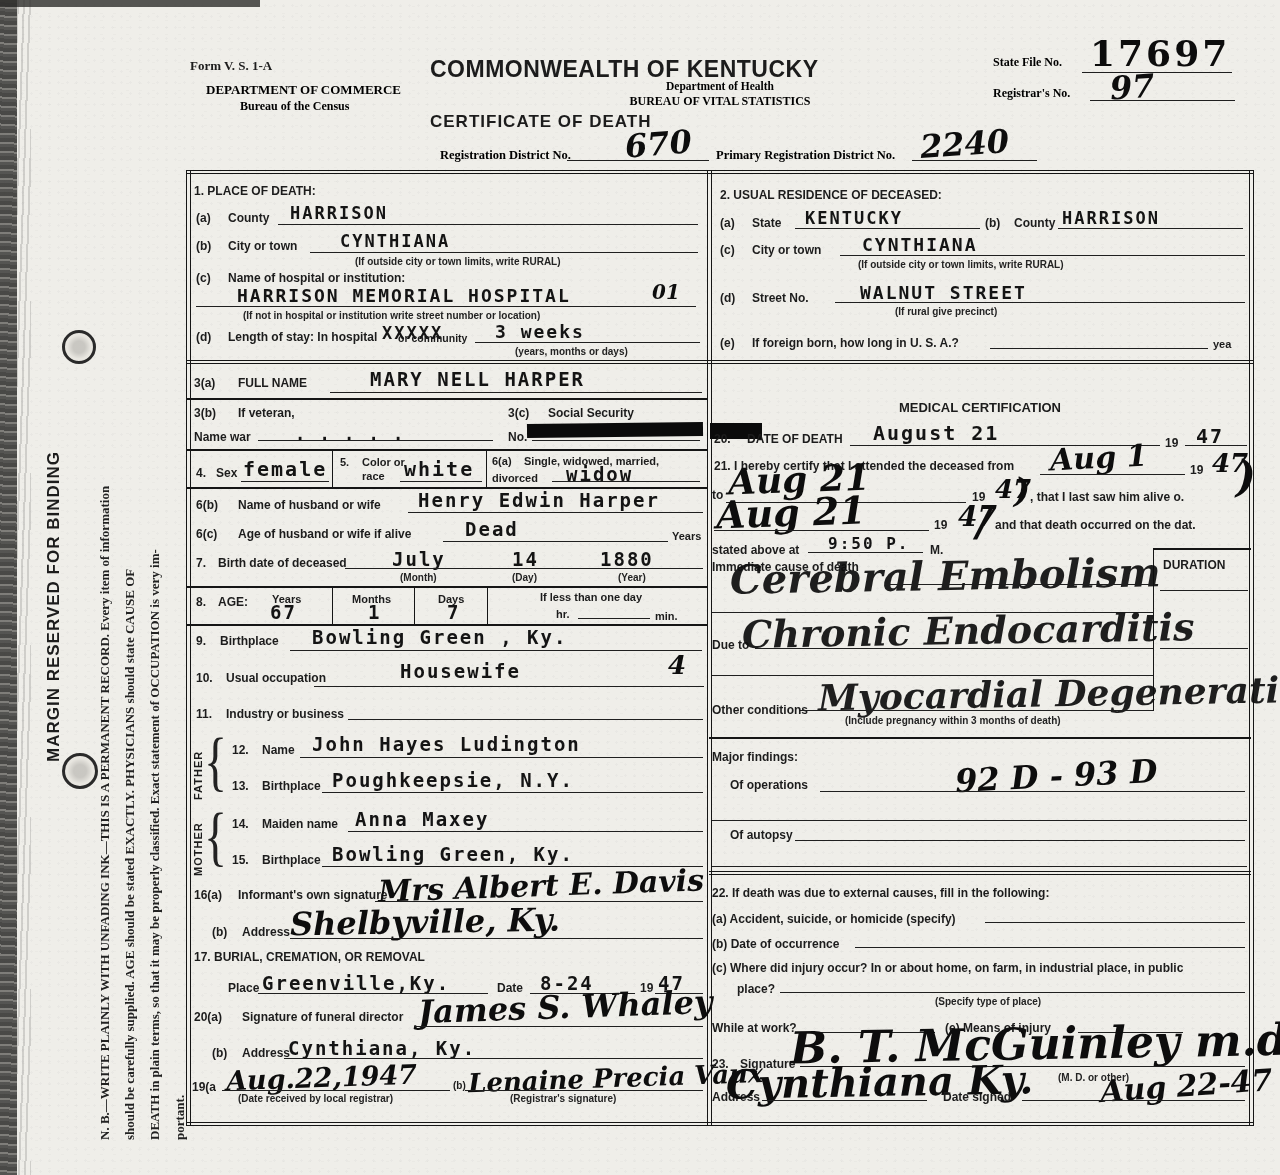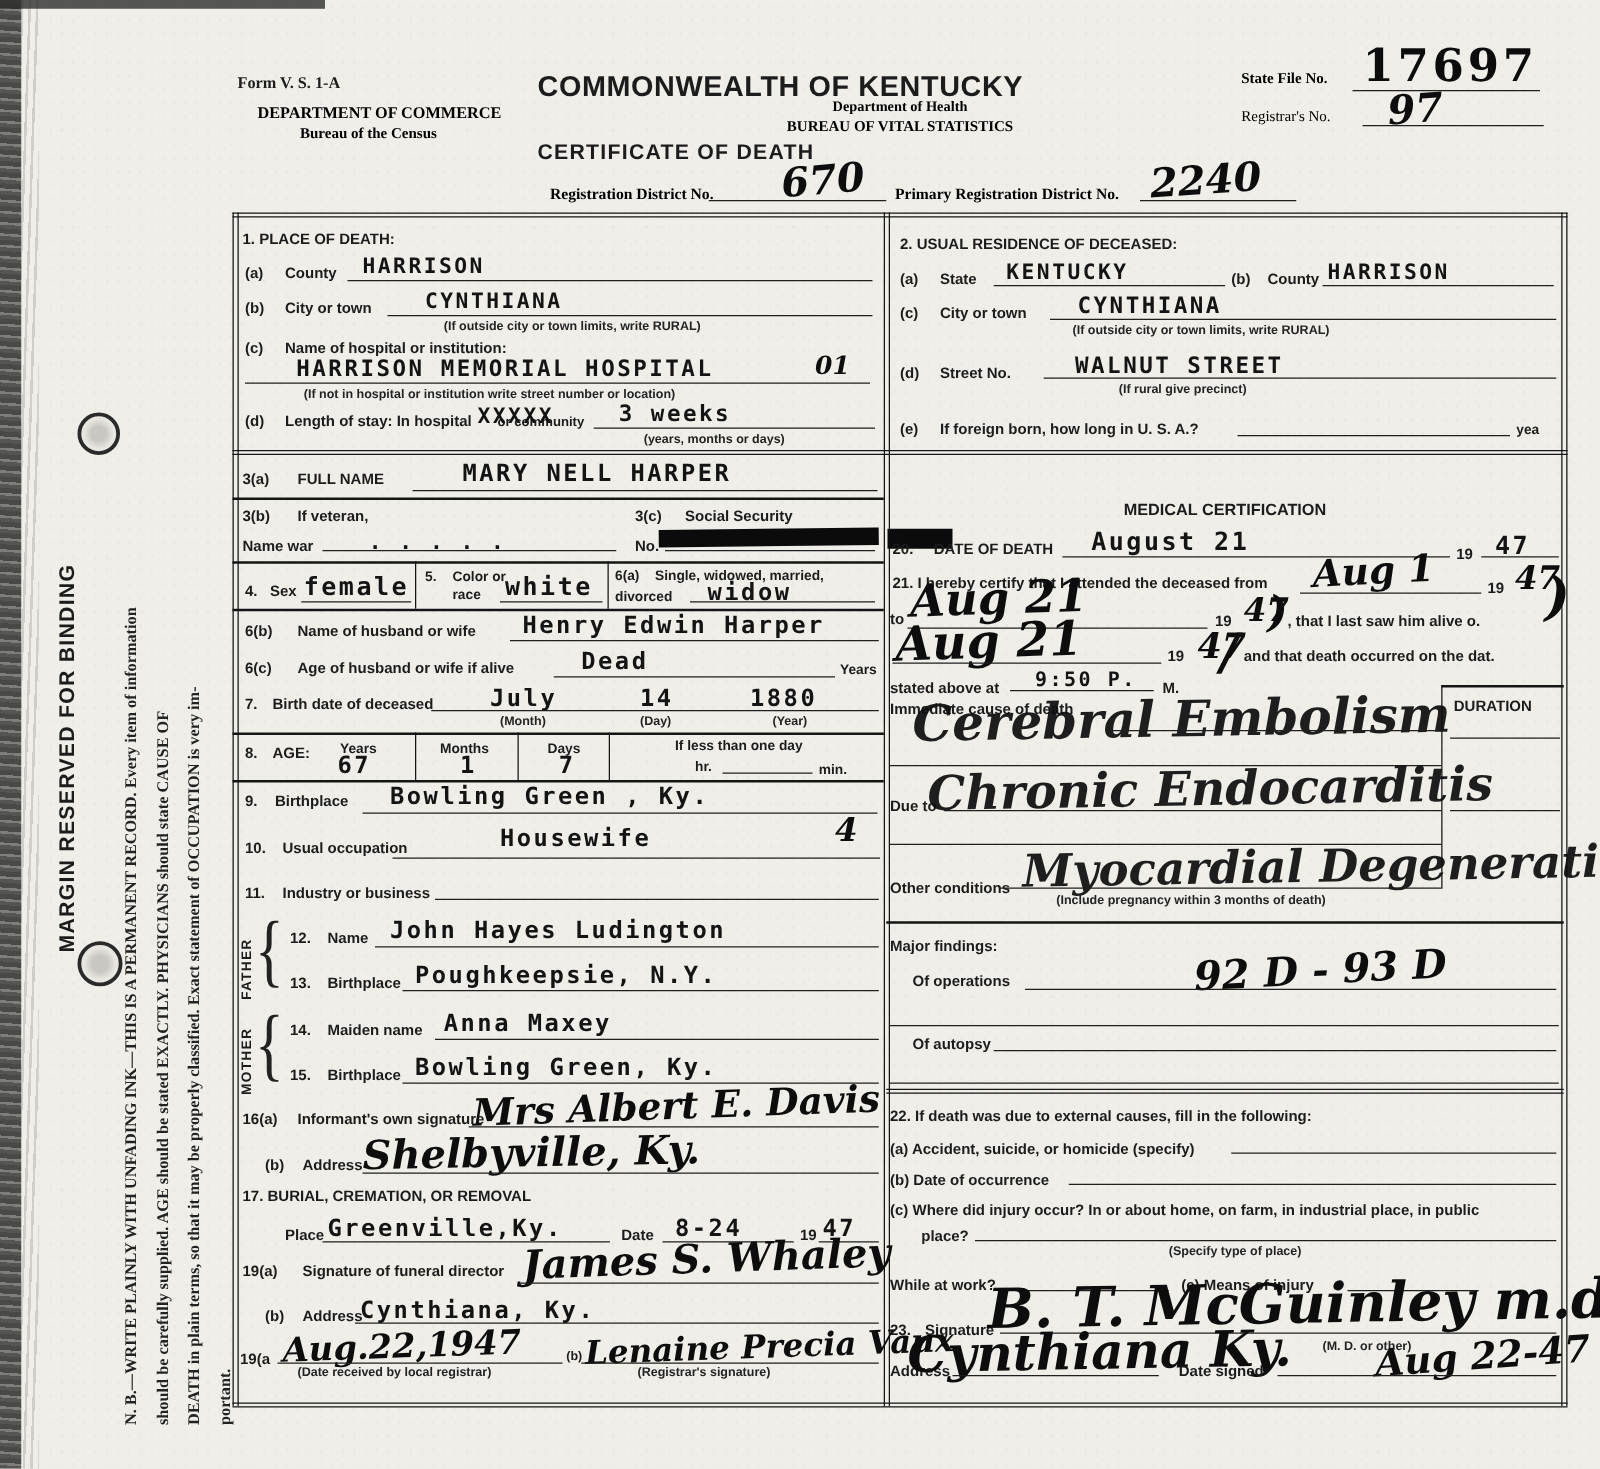--- a/index.html
+++ b/index.html
@@ -65,21 +65,21 @@
   <div class="abs serif" style="left:240px;top:99px;font-weight:700;font-size:12px">Bureau of the Census</div>
 
   <div class="abs lbl" style="left:430px;top:56px;width:580px;text-align:left;font-size:23px;letter-spacing:.5px">COMMONWEALTH OF KENTUCKY</div>
   <div class="abs serif" style="left:430px;top:80px;width:580px;text-align:center;font-weight:700;font-size:11.5px">Department of Health</div>
   <div class="abs serif" style="left:430px;top:94px;width:580px;text-align:center;font-weight:700;font-size:12px">BUREAU OF VITAL STATISTICS</div>
   <div class="abs lbl" style="left:430px;top:112px;width:580px;font-size:17px;letter-spacing:1px">CERTIFICATE OF DEATH</div>
 
   <div class="abs serif" style="left:993px;top:55px;font-weight:700;font-size:12px">State File No.</div>
   <div class="abs stamp" style="left:1090px;top:32px;font-size:36px;letter-spacing:3px">17697</div>
   <div class="abs ul" style="left:1082px;top:72px;width:150px"></div>
-  <div class="abs serif" style="left:993px;top:86px;font-weight:400;font-size:12px">Registrar's No.</div>
+  <div class="abs serif" style="left:993px;top:86px;font-weight:700;font-size:12px">Registrar's No.</div>
   <div class="abs hw" style="left:1110px;top:68px;font-size:32px;transform:rotate(-4deg)">97</div>
   <div class="abs ul" style="left:1090px;top:100px;width:145px"></div>
 
   <div class="abs serif" style="left:440px;top:148px;font-weight:700;font-size:12.5px">Registration District No.</div>
   <div class="abs hw" style="left:625px;top:125px;font-size:32px;transform:rotate(-5deg)">670</div>
   <div class="abs ul" style="left:567px;top:160px;width:142px"></div>
   <div class="abs serif" style="left:716px;top:148px;font-weight:700;font-size:12.5px">Primary Registration District No.</div>
   <div class="abs hw" style="left:920px;top:125px;font-size:32px;transform:rotate(-4deg)">2240</div>
   <div class="abs ul" style="left:912px;top:160px;width:125px"></div>
 
@@ -259,21 +259,21 @@
   <div class="abs lbl" style="left:228px;top:981px">Place</div>
   <div class="abs typed" style="left:262px;top:972px;font-size:19px">Greenville,Ky.</div>
   <div class="abs ul" style="left:258px;top:993px;width:230px"></div>
   <div class="abs lbl" style="left:497px;top:981px">Date</div>
   <div class="abs typed" style="left:540px;top:972px;font-size:19px">8-24</div>
   <div class="abs ul" style="left:530px;top:993px;width:105px"></div>
   <div class="abs lbl" style="left:640px;top:981px">19</div>
   <div class="abs typed" style="left:658px;top:972px;font-size:19px">47</div>
   <div class="abs ul" style="left:655px;top:993px;width:48px"></div>
 
-  <div class="abs lbl" style="left:194px;top:1010px">19(a)</div>
+  <div class="abs lbl" style="left:194px;top:1010px">20(a)</div>
   <div class="abs lbl" style="left:242px;top:1010px">Signature of funeral director</div>
   <div class="abs hw" style="left:418px;top:988px;font-size:32px;transform:rotate(-2deg)">James S. Whaley</div>
   <div class="abs ul" style="left:415px;top:1026px;width:288px"></div>
   <div class="abs lbl" style="left:212px;top:1046px">(b)</div>
   <div class="abs lbl" style="left:242px;top:1046px">Address</div>
   <div class="abs typed" style="left:288px;top:1037px;font-size:19px">Cynthiana, Ky.</div>
   <div class="abs ul" style="left:284px;top:1058px;width:419px"></div>
 
   <div class="abs lbl" style="left:192px;top:1080px">19(a</div>
   <div class="abs hw" style="left:226px;top:1062px;font-size:27px;transform:rotate(-2deg)">Aug.22,1947</div>

